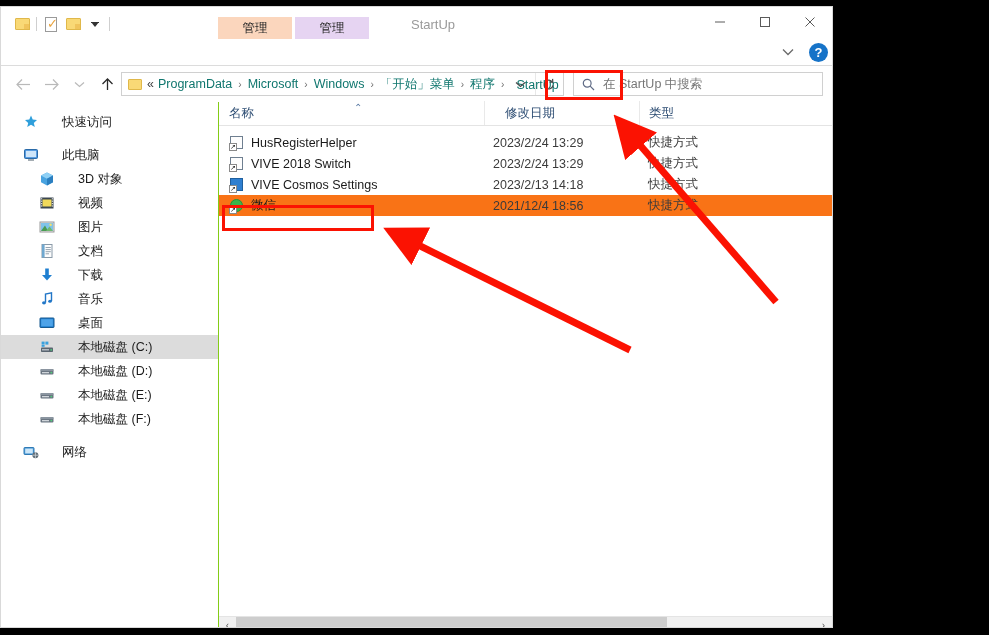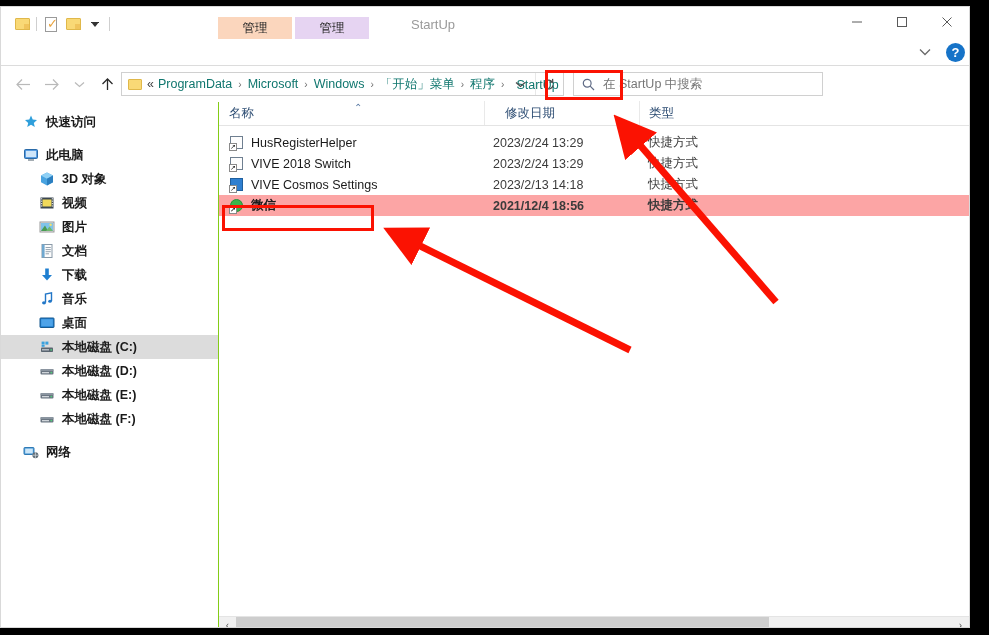--- a/index.html
+++ b/index.html
@@ -13,21 +13,21 @@
     font-size: 13px;
     color: #000;
     overflow: hidden;
     position: relative;
   }
 
   
   #window {
     position: absolute;
     left: 0; top: 6px;
-    width: 970px; height: 622px;
+    width: 833px; height: 622px;
     background: #ffffff;
     border: 1px solid #d9d9d9;
     overflow: hidden;
   }
 
   
   #titlebar {
     position: relative;
     height: 32px;
     background: #ffffff;
@@ -276,21 +276,21 @@
     height: 24px;
     display: flex; align-items: center;
     padding-left: 22px;
     font-size: 12.5px;
     color: #1a1a1a;
     cursor: default;
     white-space: nowrap;
   }
   .nav-item.indent { padding-left: 38px; }
   .nav-item.sel { background: #dcdcdc; }
-  .nav-item .lbl { margin-left: 7px; font-weight: bold; }
+  .nav-item .lbl { margin-left: 23px; }
   .nav-gap { height: 9px; }
   .nico { width: 16px; height: 16px; flex: 0 0 auto; position: relative; }
 
   #filepane {
     flex: 1 1 auto;
     border-left: 1px solid #84cc16;
     display: flex; flex-direction: column;
     background: #fff;
     position: relative;
   }
@@ -321,21 +321,21 @@
     line-height: 1;
   }
   #filelist { flex: 1 1 auto; overflow: hidden; padding-top: 6px; }
   .frow {
     height: 21px;
     display: flex; align-items: center;
     font-size: 12.5px;
     color: #1a1a1a;
     cursor: default;
   }
-  .frow.sel { background: #fca5a5; font-weight: bold; }
+  .frow.sel { background: #f97316; }
   .fname {
     width: 265px;
     padding-left: 10px;
     display: flex; align-items: center;
     white-space: nowrap; overflow: hidden;
   }
   .fname .lbl { margin-left: 6px; }
   .fdate { width: 155px; padding-left: 9px; color: #3b3b3b; }
   .ftype { width: 120px; padding-left: 9px; color: #3b3b3b; }
 

